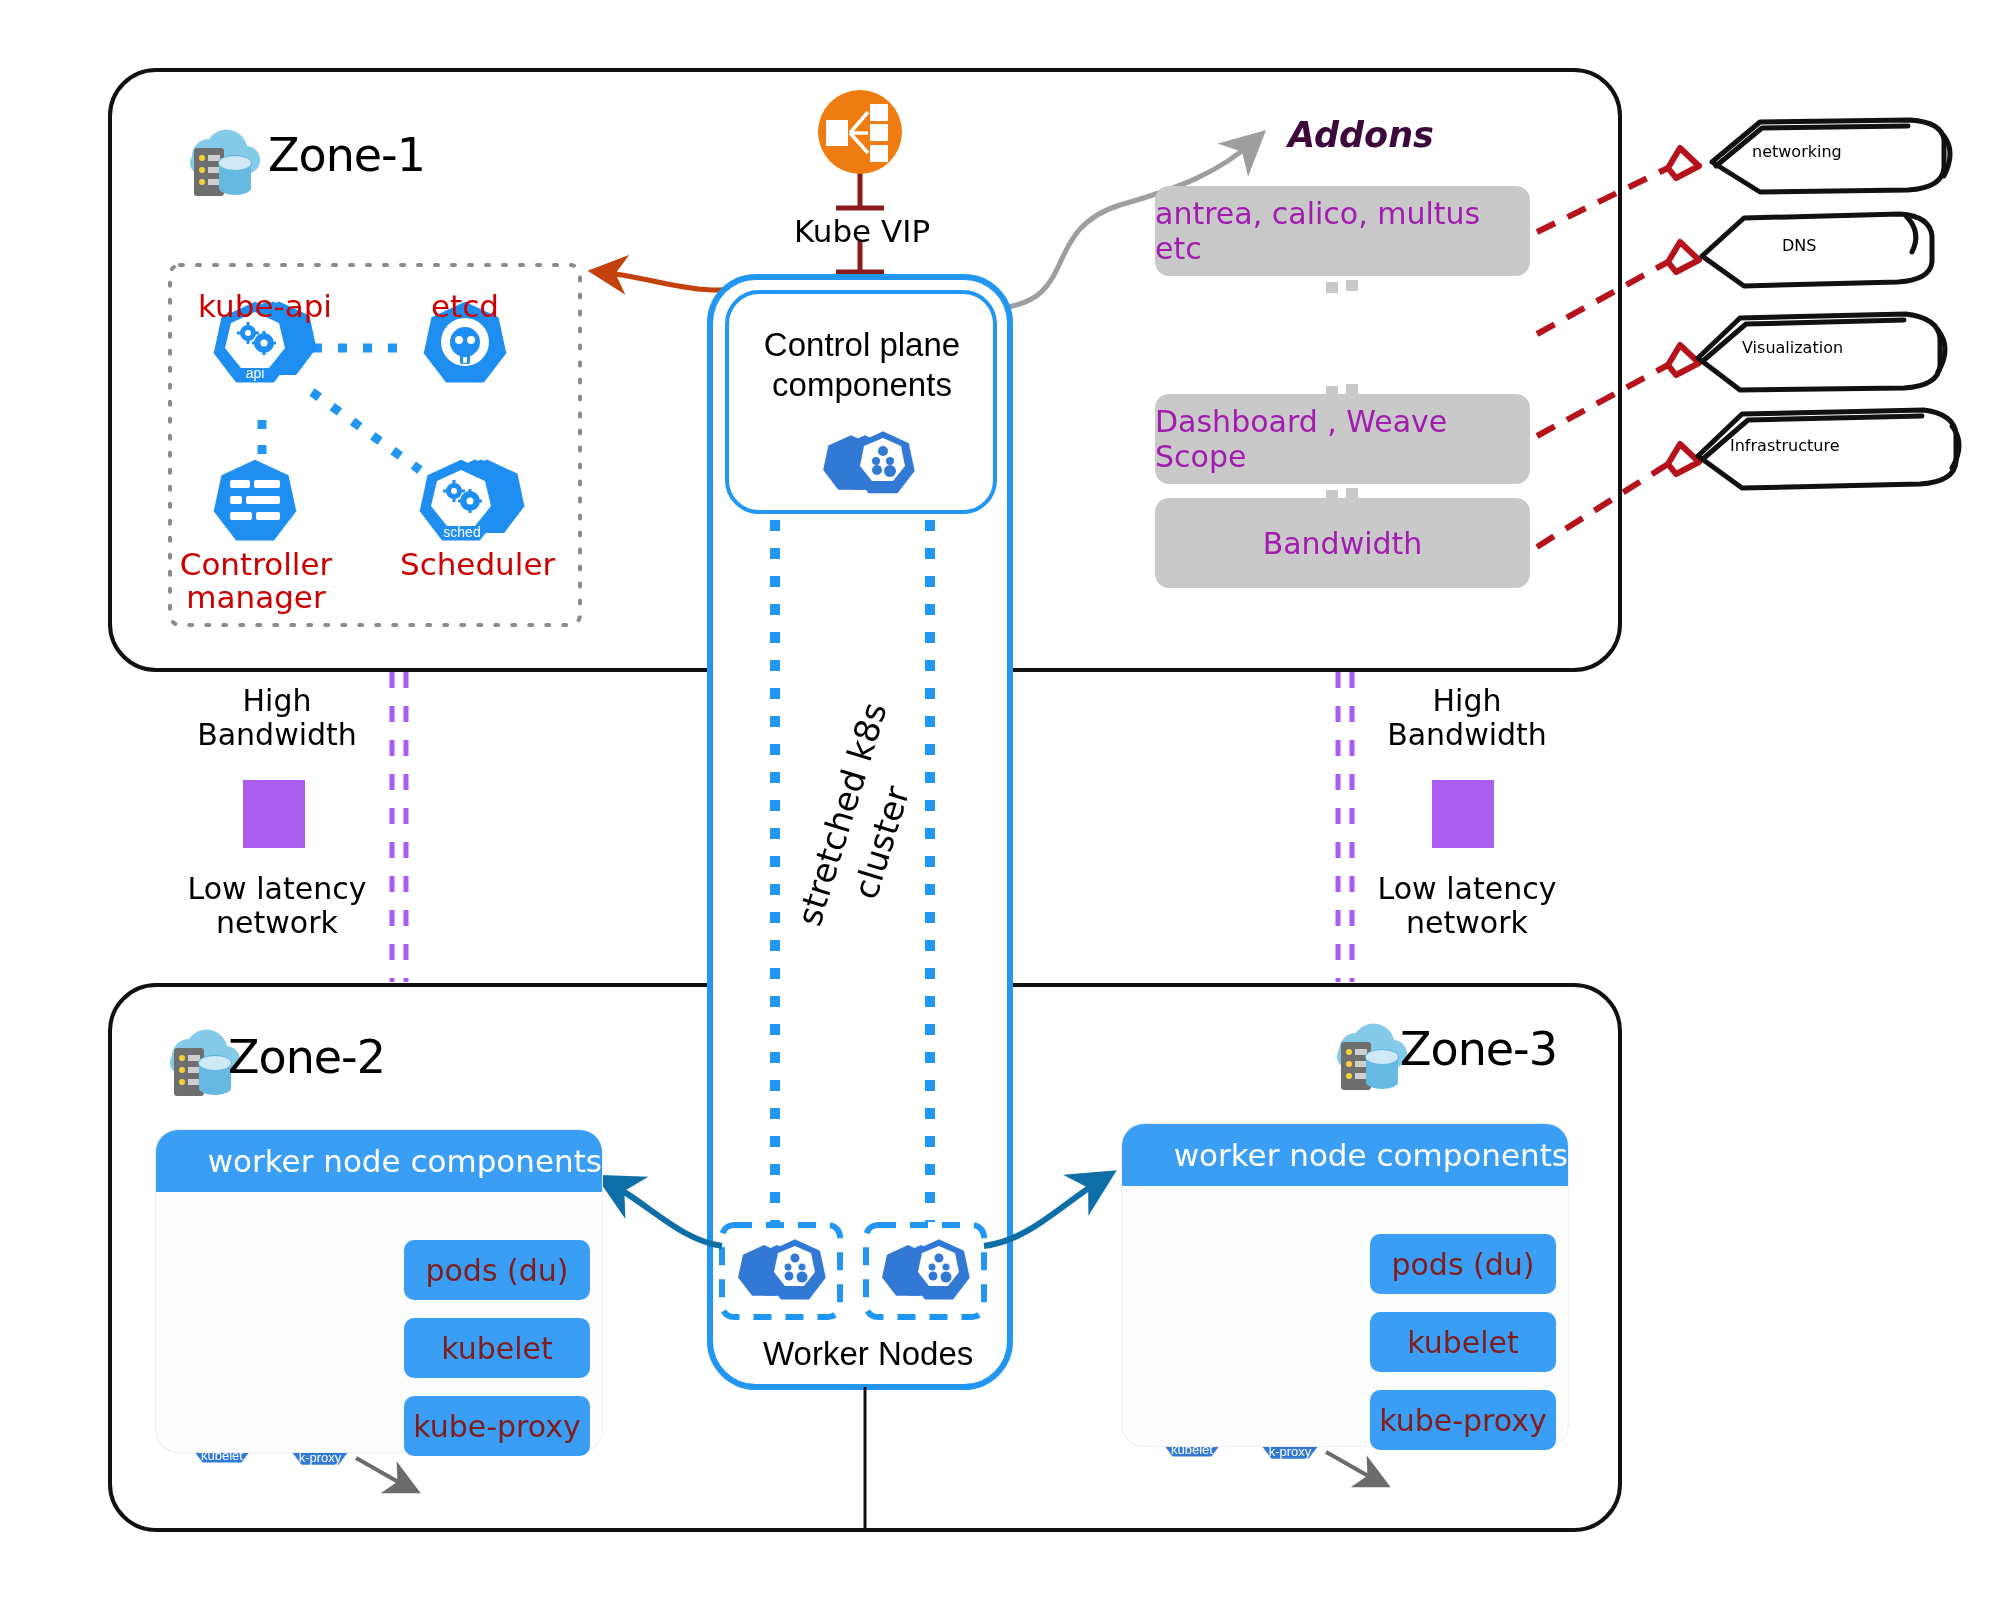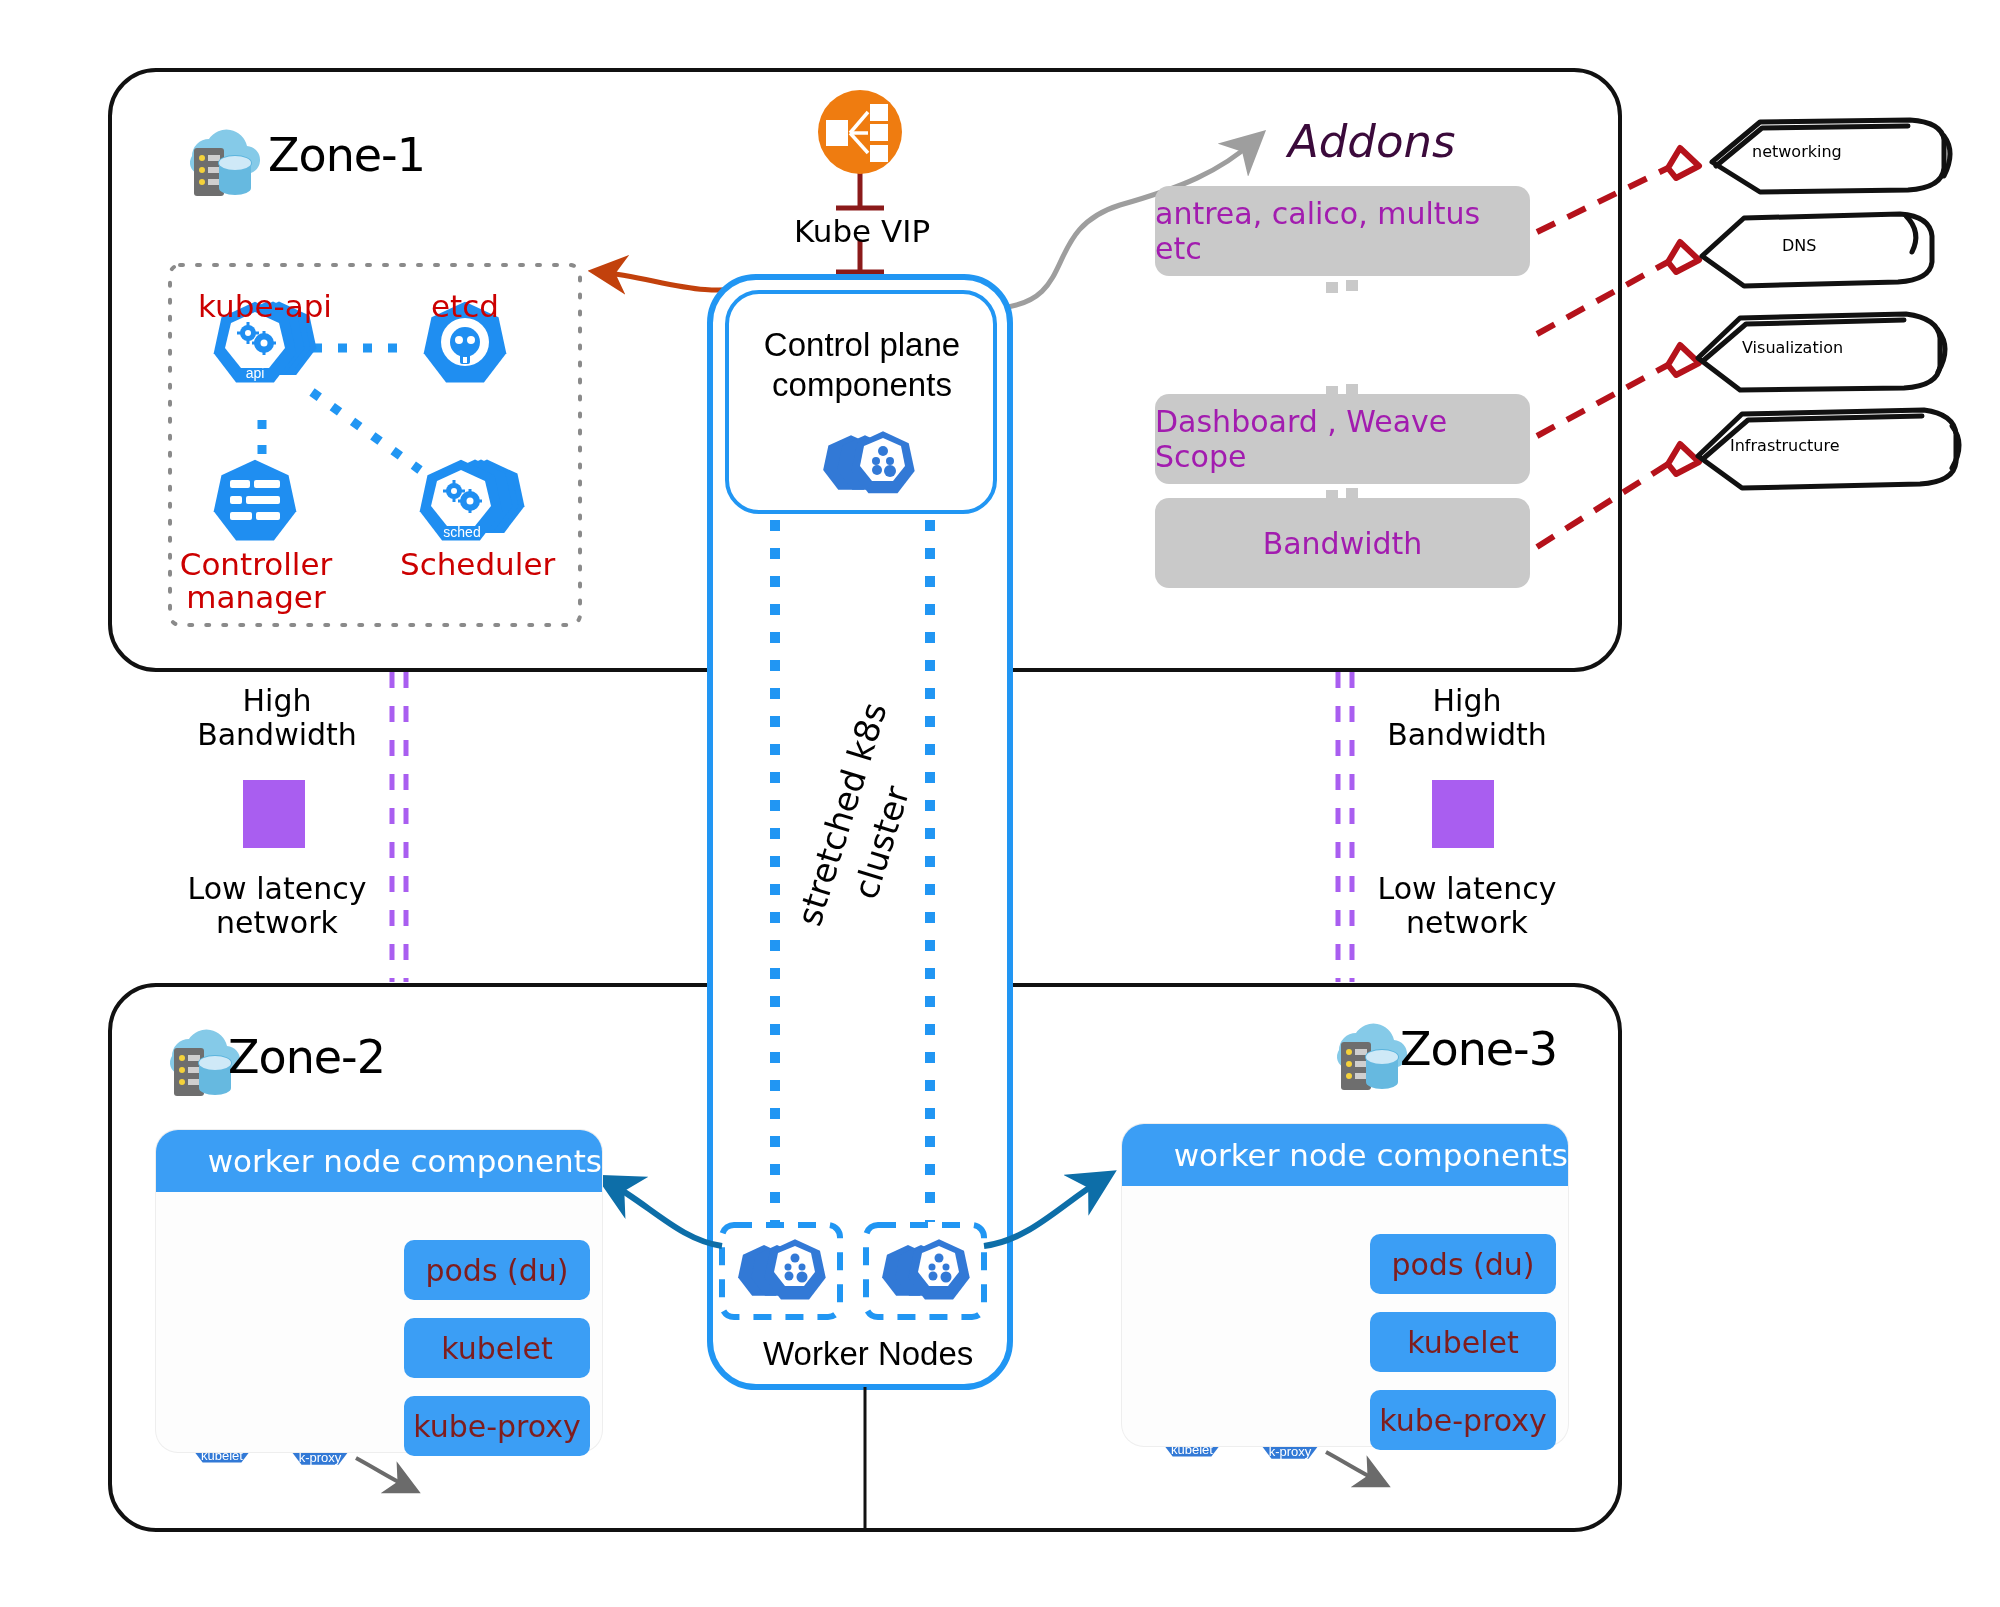--- a/index.html
+++ b/index.html
@@ -20,21 +20,21 @@
   .cp-box-title{font-size:33px;color:#000;text-align:center;line-height:1.22;
                 font-family:"Liberation Sans",sans-serif;}
   .worker-nodes-label{font-size:33px;color:#000;
                 font-family:"Liberation Sans",sans-serif;}
   .stretch-label{font-size:34px;color:#000;line-height:1.35;text-align:center;}
 
   
   .kubevip-label{font-size:31px;color:#000;}
 
   
-  .addons-label{font-size:45px;color:#3b0a3b;font-style:italic;font-weight:normal;}
+  .addons-label{font-size:35px;color:#3b0a3b;font-style:italic;font-weight:bold;}
   .addon-box{position:absolute;background:#c9c9c9;border-radius:14px;
              display:flex;align-items:center;justify-content:center;}
   .addon-text{font-size:30px;color:#a21caf;}
 
   
   .callout-text{font-size:16px;color:#000;}
 
   
   .bw-text{font-size:30px;color:#000;text-align:center;line-height:1.14;}
   .bw-sq{position:absolute;width:62px;height:68px;background:#a95ef0;}

